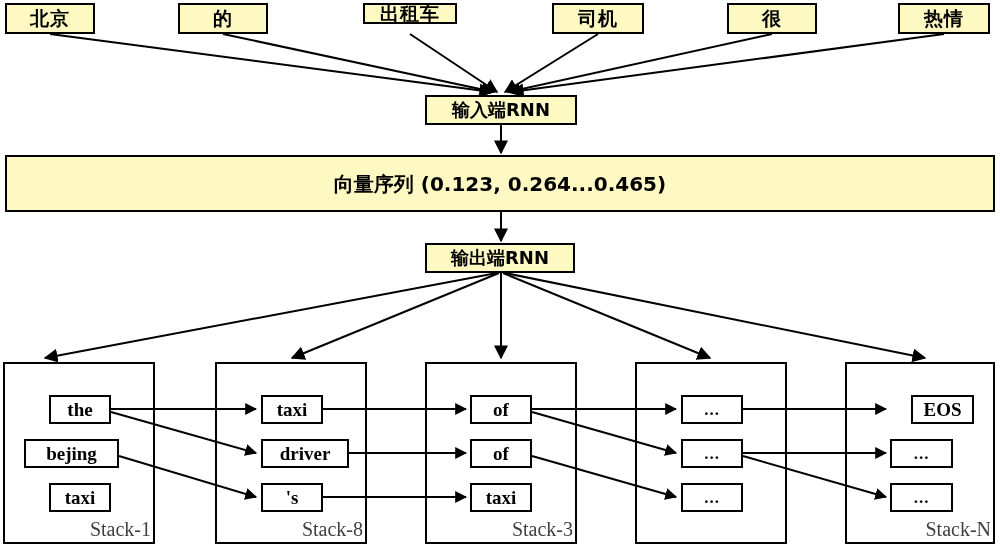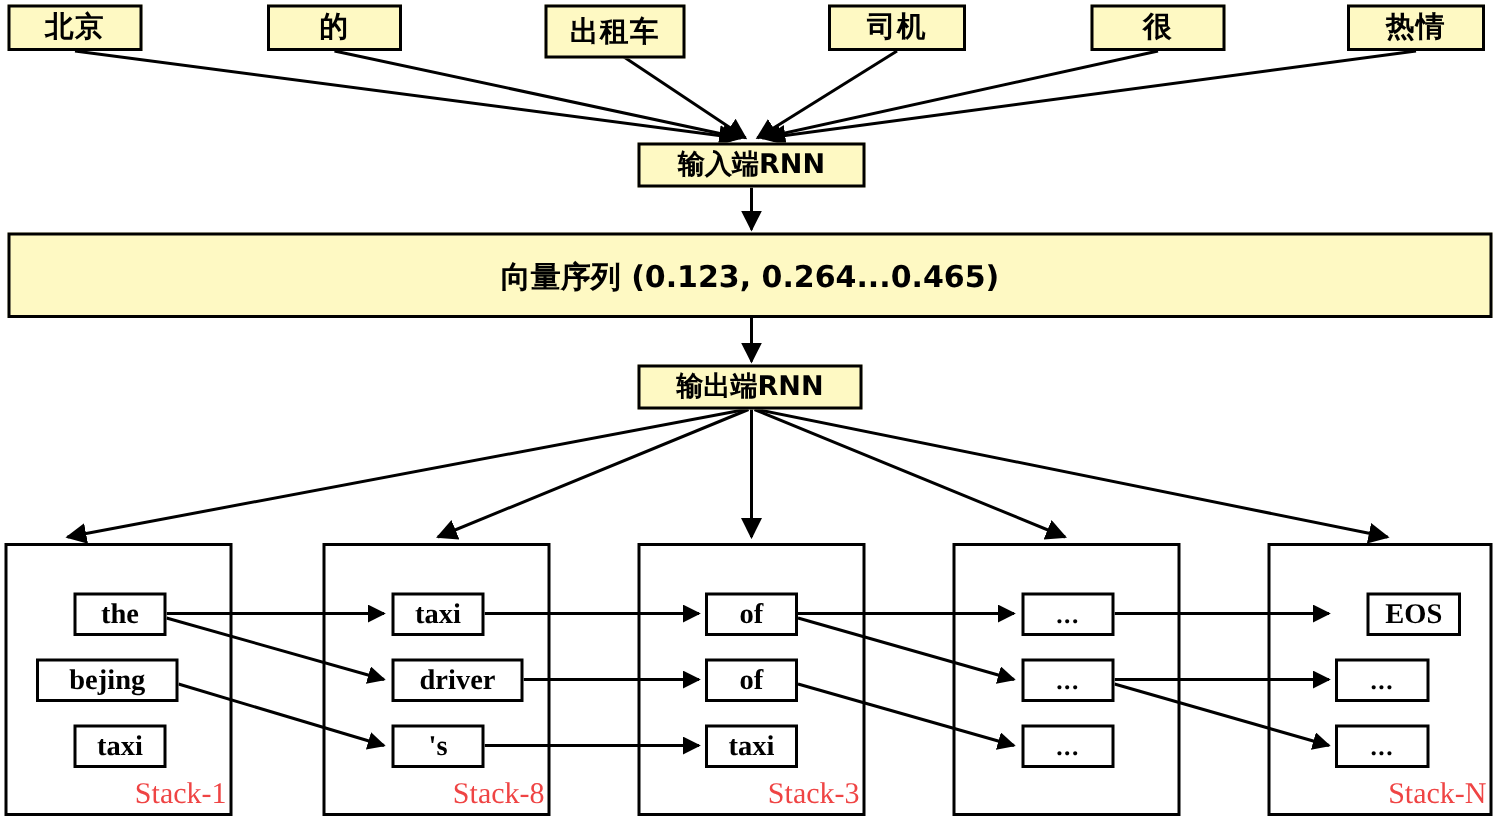--- a/index.html
+++ b/index.html
@@ -54,21 +54,21 @@
   .stack-frame {
     position: absolute;
     box-sizing: border-box;
     border: 2px solid #000000;
     background: transparent;
   }
   .stack-label {
     position: absolute;
     font-family: "Liberation Serif", "DejaVu Serif", serif;
     font-size: 20px;
-    color: #ef4444;
+    color: #404040;
     text-align: right;
     white-space: nowrap;
   }
   .word-box {
     position: absolute;
     box-sizing: border-box;
     border: 2px solid #000000;
     background: #ffffff;
     display: flex;
     align-items: center;
@@ -141,21 +141,21 @@
 
     <g stroke="#000000" stroke-width="2" fill="none">
       <line x1="743" y1="409" x2="886" y2="409" marker-end="url(#ah-small)"></line>
       <line x1="743" y1="453" x2="886" y2="453" marker-end="url(#ah-small)"></line>
       <line x1="743" y1="456" x2="886" y2="497" marker-end="url(#ah-small)"></line>
     </g>
   </svg>
 
   <div class="box src-token" style="left:5px;top:3px;width:90px;height:31px;">北京</div>
   <div class="box src-token" style="left:178px;top:3px;width:90px;height:31px;">的</div>
-  <div class="box src-token" style="left:363px;top:3px;width:94px;height:36px;">出租车</div>
+  <div class="box src-token" style="left:363px;top:3px;width:94px;height:21px;">出租车</div>
   <div class="box src-token" style="left:552px;top:3px;width:92px;height:31px;">司机</div>
   <div class="box src-token" style="left:727px;top:3px;width:90px;height:31px;">很</div>
   <div class="box src-token" style="left:898px;top:3px;width:92px;height:31px;">热情</div>
 
   <div class="box rnn-box" style="left:425px;top:95px;width:152px;height:30px;">输入端RNN</div>
 
   <div class="box vector-box" style="left:5px;top:155px;width:990px;height:57px;">向量序列 (0.123, 0.264...0.465)</div>
 
   <div class="box rnn-box" style="left:425px;top:243px;width:150px;height:30px;">输出端RNN</div>
 

